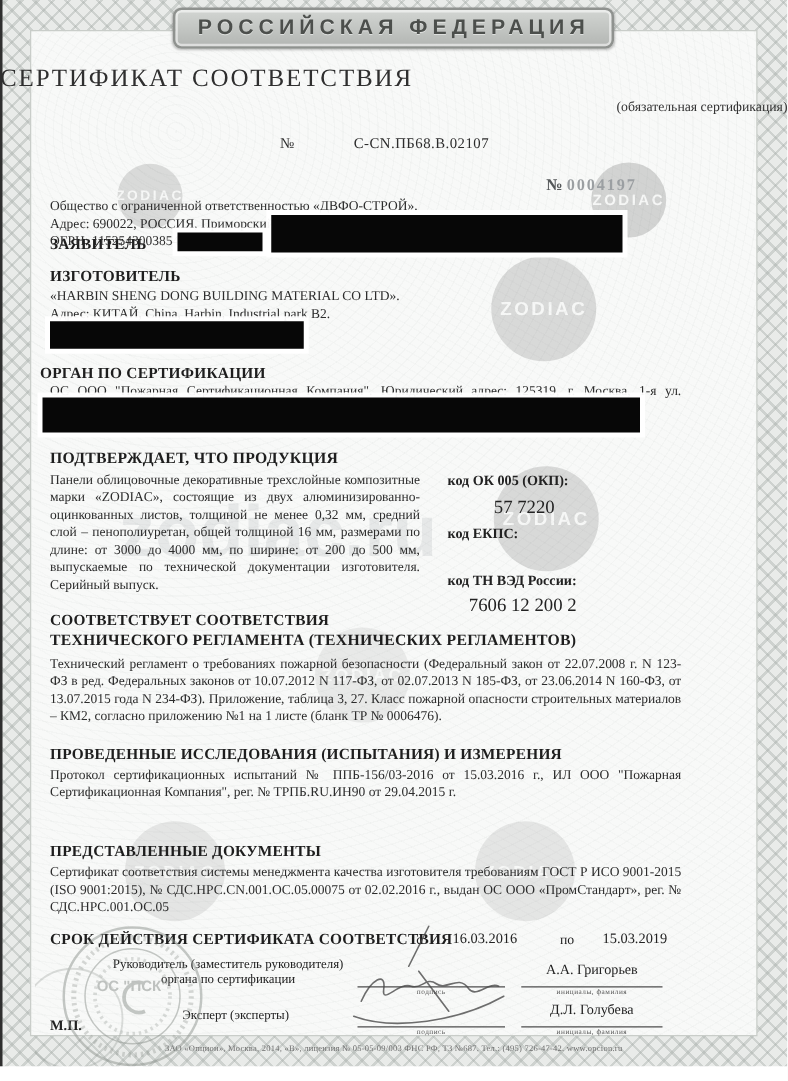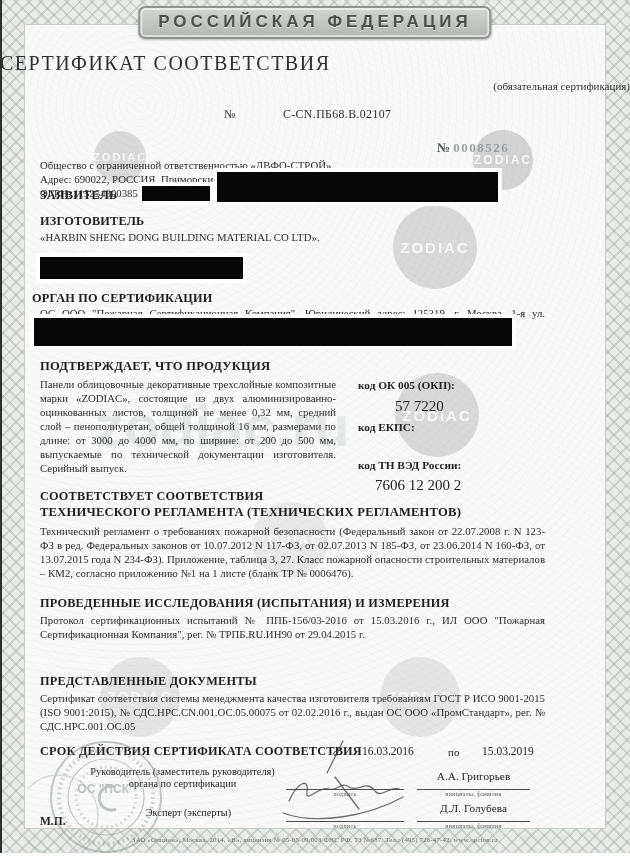--- a/index.html
+++ b/index.html
@@ -65,32 +65,33 @@
   <div class="banner">
     <span>РОССИЙСКАЯ ФЕДЕРАЦИЯ</span>
   </div>
   <div class="abs title" style="left:0;top:52px;">СЕРТИФИКАТ СООТВЕТСТВИЯ</div>
   <div class="abs subtitle" style="left:0;top:80px;">(обязательная сертификация)</div>
   <div class="abs" style="left:224px;top:107px;font-size:12px;color:#2c2c2c;">№</div>
   <div class="abs" style="left:283px;top:107px;font-size:11.8px;color:#2c2c2c;letter-spacing:.4px;">С-CN.ПБ68.В.02107</div>
 
   <div class="abs" style="left:437px;top:140px;font-size:13px;">
     <span class="num-sign">№</span>
-    <span class="num-gray">0008526</span>
+    <span class="num-gray">0004197</span>
   </div>
 
   <div class="abs h" style="left:40px;top:141px;margin-top:47px;">ЗАЯВИТЕЛЬ</div>
   <div class="abs line" style="left:40px;top:158px;">Общество с ограниченной ответственностью «ДВФО-СТРОЙ».</div>
   <div class="abs line" style="left:40px;top:172px;">Адрес: 690022, РОССИЯ, Приморский край.</div>
   <div class="abs line" style="left:40px;top:186px;">ОГРН: 1152543003854. Те</div>
   <div class="redact" style="left:217px;top:172px;width:281px;height:30px;"></div>
   <div class="redact" style="left:142px;top:186px;width:68px;height:15px;"></div>
 
   <div class="abs h" style="left:40px;top:214px;">ИЗГОТОВИТЕЛЬ</div>
   <div class="abs line" style="left:40px;top:230px;">«HARBIN SHENG DONG BUILDING MATERIAL CO LTD».</div>
+  <div class="abs line" style="left:40px;top:244px;">Адрес: КИТАЙ, China, Harbin, Industrial park B2.</div>
   <div class="redact" style="left:40px;top:257px;width:203px;height:22px;"></div>
 
   <div class="abs h" style="left:32px;top:291px;">ОРГАН ПО СЕРТИФИКАЦИИ</div>
   <div class="abs bodytxt" style="left:40px;top:306px;width:505px;">ОС ООО "Пожарная Сертификационная Компания". Юридический адрес: 125319, г. Москва, 1-я ул. Аэропортовская,</div>
   <div class="redact" style="left:34px;top:318px;width:478px;height:28px;"></div>
 
   <div class="abs h" style="left:40px;top:359px;font-size:12.6px;">ПОДТВЕРЖДАЕТ, ЧТО ПРОДУКЦИЯ</div>
   <div class="abs bodytxt" style="left:40px;top:377px;width:296px;">Панели облицовочные декоративные трехслойные композитные марки «ZODIAC», состоящие из двух алюминизированно-оцинкованных листов, толщиной не менее 0,32 мм, средний слой – пенополиуретан, общей толщиной 16 мм, размерами по длине: от 3000 до 4000 мм, по ширине: от 200 до 500 мм, выпускаемые по технической документации изготовителя. Серийный выпуск.</div>
   <div class="abs codes-label" style="left:358px;top:379px;">код ОК 005 (ОКП):</div>
   <div class="abs codes-value" style="left:395px;top:398px;">57 7220</div>

